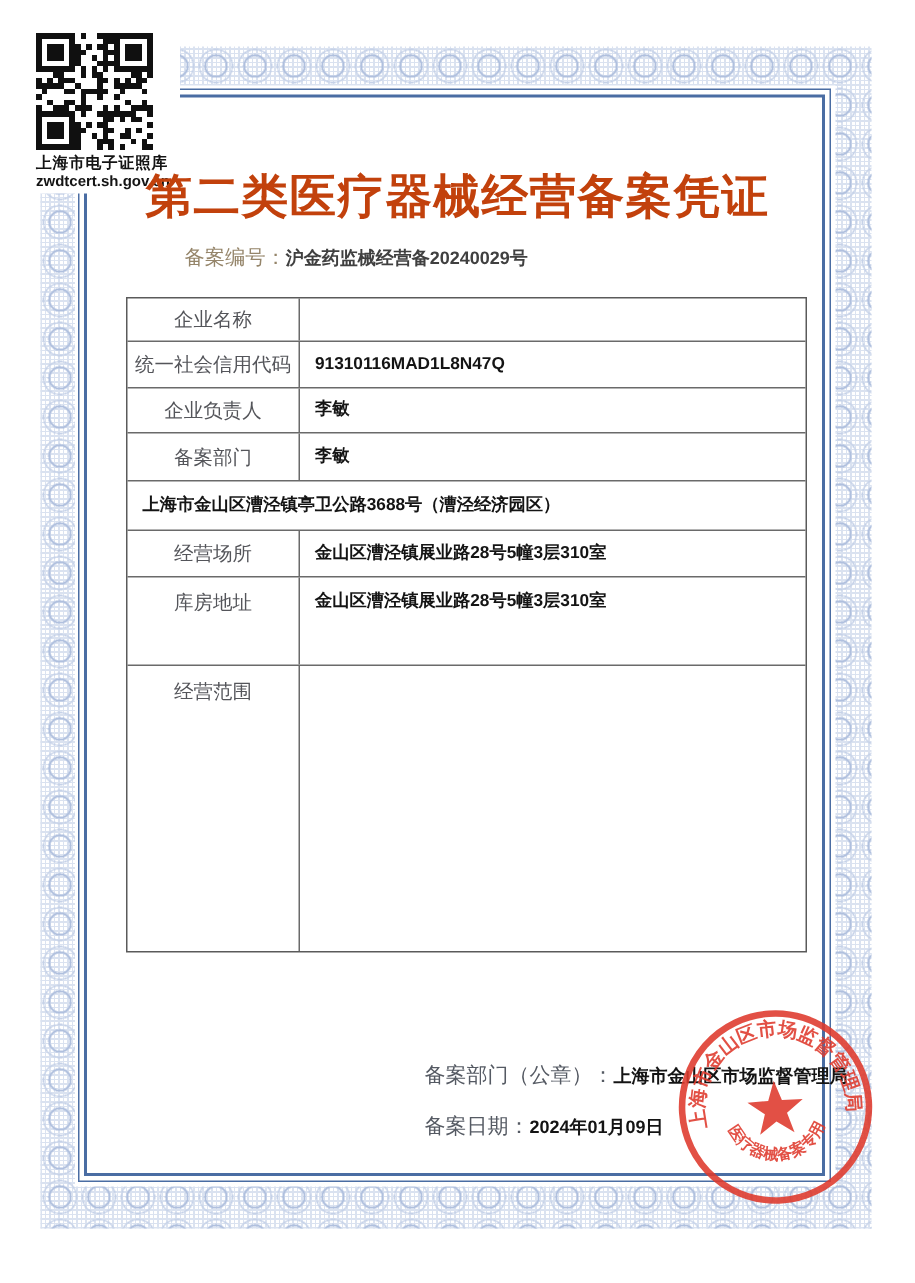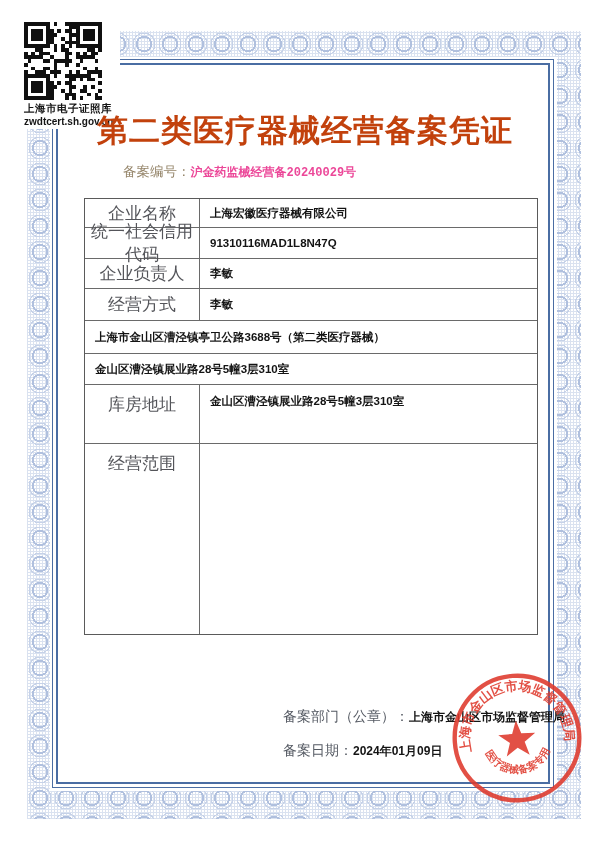--- a/index.html
+++ b/index.html
@@ -23,29 +23,29 @@
   .qr svg{width:78px;height:78px;fill:#101010;}
   .qr-cap1{font-family:Liberation Mono, monospace;font-weight:700;
            font-size:10.5px;color:#141414;margin-top:2px;letter-spacing:.5px;white-space:nowrap;}
   .qr-cap2{font-family:"Liberation Sans","DejaVu Sans",sans-serif;font-weight:700;
            font-size:10px;color:#141414;white-space:nowrap;}
 
   .title{position:absolute;left:0;right:0;top:110px;text-align:center;
          font-size:31px;font-weight:700;color:#c2410c;letter-spacing:1px;}
 
   .filing-line{position:absolute;left:123px;top:163px;font-size:13.5px;color:#95856a;white-space:nowrap;}
-  .filing-line b{font-family:Liberation Mono, monospace;font-size:12px;color:#ec4899;}
+  .filing-line b{font-family:Liberation Sans, sans-serif;font-size:12px;color:#404040;}
 
   
   .cert-table{position:absolute;left:84px;top:198px;width:454px;border:1.5px solid #5a5a5a;
               box-sizing:border-box;}
   .trow{display:flex;border-bottom:1px solid #6a6a6a;box-sizing:border-box;}
   .trow:last-child{border-bottom:none;}
   .tlabel{width:115px;flex:0 0 115px;border-right:1px solid #6a6a6a;display:flex;
-          align-items:center;justify-content:center;font-size:17px;color:#54555a;
+          align-items:center;justify-content:center;font-size:13px;color:#54555a;
           box-sizing:border-box;text-align:center;padding:2px 2px;}
   .tvalue{flex:1;display:flex;align-items:center;font-family:"Liberation Sans","DejaVu Sans",sans-serif;
           font-weight:700;font-size:11.5px;color:#141414;padding:3px 10px;box-sizing:border-box;
           line-height:1.45;}
   .trow.tall .tlabel,.trow.tall .tvalue{align-items:flex-start;padding-top:8px;}
 
   
   .foot-line{position:absolute;font-size:14px;color:#555a63;white-space:nowrap;text-align:center;}
   .foot-line b{font-family:"Liberation Sans","DejaVu Sans",sans-serif;font-size:12px;color:#141414;}
   .dept{left:283px;top:708px;}
@@ -302,38 +302,38 @@
     <div class="qr-cap2">zwdtcert.sh.gov.cn</div>
   </div>
 
   <div class="title">第二类医疗器械经营备案凭证</div>
 
   <div class="filing-line"><span>备案编号：</span><b>沪金药监械经营备20240029号</b></div>
 
   <div class="cert-table">
     <div class="trow" style="height:29px">
       <div class="tlabel">企业名称</div>
-      <div class="tvalue">上海宏徽医疗器械有限公司</div>
     </div>
     <div class="trow" style="height:31px">
       <div class="tlabel">统一社会信用代码</div>
       <div class="tvalue">91310116MAD1L8N47Q</div>
     </div>
     <div class="trow" style="height:30px">
       <div class="tlabel">企业负责人</div>
       <div class="tvalue">李敏</div>
     </div>
     <div class="trow" style="height:32px">
-      <div class="tlabel">经营方式</div>
+      <div class="tlabel">备案部门</div>
       <div class="tvalue">李敏</div>
     </div>
     <div class="trow" style="height:33px">
-      <div class="tvalue">上海市金山区漕泾镇亭卫公路3688号（第二类医疗器械）</div>
+      <div class="tvalue">上海市金山区漕泾镇亭卫公路3688号（漕泾经济园区）</div>
     </div>
     <div class="trow" style="height:31px">
+      <div class="tlabel">经营场所</div>
       <div class="tvalue">金山区漕泾镇展业路28号5幢3层310室</div>
     </div>
     <div class="trow tall" style="height:59px">
       <div class="tlabel">库房地址</div>
       <div class="tvalue">金山区漕泾镇展业路28号5幢3层310室</div>
     </div>
     <div class="trow tall" style="height:190px">
       <div class="tlabel">经营范围</div>
     </div>
   </div>

